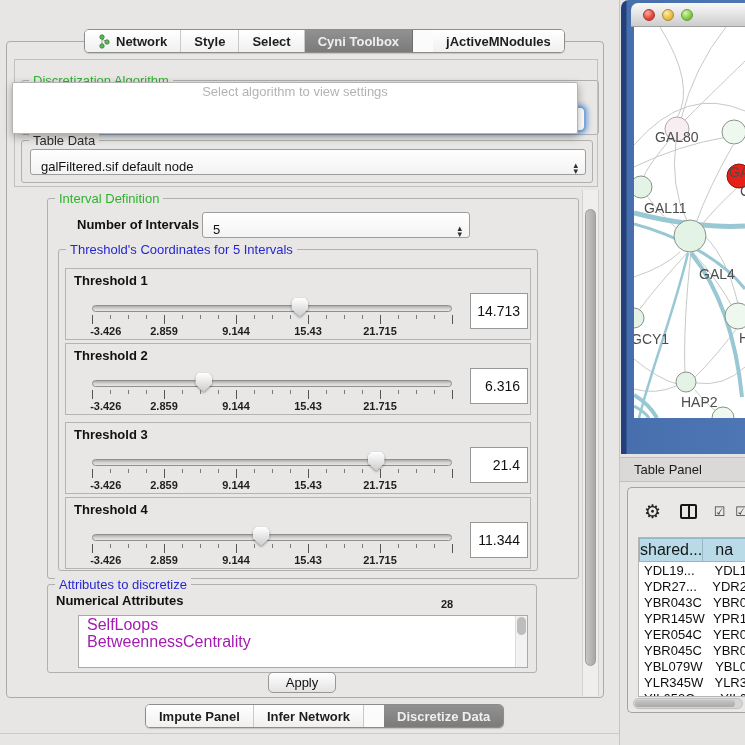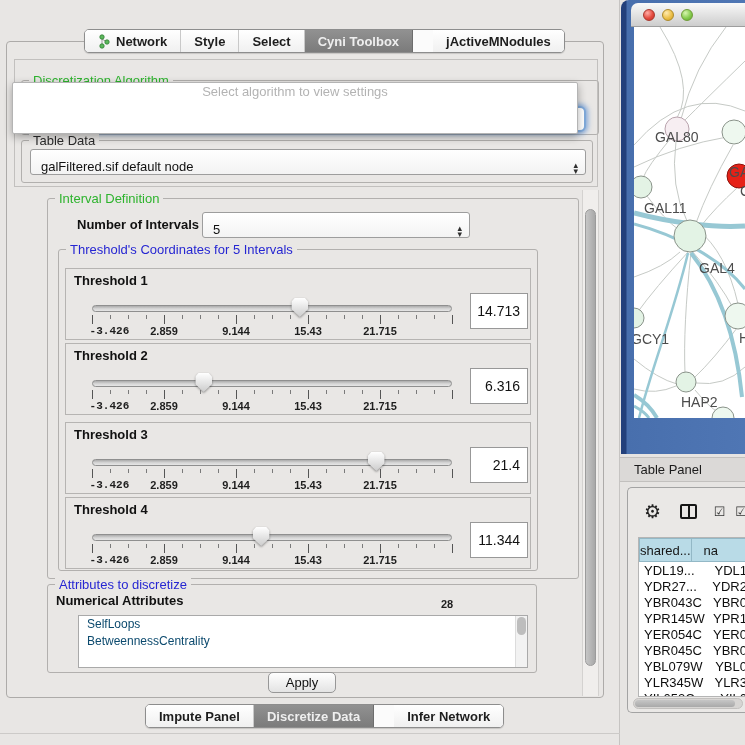--- a/index.html
+++ b/index.html
@@ -44,28 +44,28 @@
   .thr-panel{position:absolute;left:6px;width:466px;height:72px;border:1px solid #b6b4b2;background:#e9e7e5;}
   .thr-label{position:absolute;left:8px;top:4px;font-weight:bold;font-size:13px;color:#111;}
   .slider{position:absolute;left:26px;top:28px;width:360px;height:42px;}
   .track{position:absolute;left:0;top:8px;width:100%;height:7px;border:1px solid #8f8f8f;border-radius:4px;background:linear-gradient(#ababab,#d6d6d6 55%,#e6e6e6);}
   .thumb-wrap{position:absolute;top:1px;width:17px;height:19px;transform:translateX(-50%);filter:drop-shadow(0 1px 1px rgba(0,0,0,.4));}
   .thumb{width:100%;height:100%;background:linear-gradient(#ffffff,#cccccc);clip-path:polygon(20% 0,80% 0,100% 20%,100% 58%,50% 100%,0 58%,0 20%);}
   .scale{position:absolute;left:0;top:18px;width:100%;height:24px;}
   .tick{position:absolute;top:0;width:1px;height:4px;background:#7a7a7a;}
   .tick.major{height:9px;background:#555;}
   .tlabel{position:absolute;top:10px;font-size:11px;font-weight:bold;color:#1e1e1e;transform:translateX(-50%);white-space:nowrap;}
-  .tlabel.first{transform:translateX(-6%);font-family:Liberation Mono, monospace;}
+  .tlabel.first{transform:translateX(-6%);}
   .tlabel.last{transform:translateX(-90%);margin-top:44px;}
   .valbox{position:absolute;left:404px;top:24px;width:58px;height:36px;background:#fff;border:1px solid #989898;font-size:14px;color:#111;display:flex;align-items:center;justify-content:flex-end;padding-right:7px;}
 
   #attributes-group{left:40px;top:542px;width:490px;height:89px;}
   #attr-header{position:absolute;left:8px;top:8px;font-size:13px;font-weight:bold;color:#111;}
   #attr-list{position:absolute;left:30px;top:30px;width:450px;height:53px;background:#fff;border:1px solid #a9a9a9;overflow:hidden;}
-  .attr-item{font-size:12px;line-height:17px;padding-left:8px;color:#0c4a6e;white-space:nowrap;}
+  .attr-item{font-size:16px;line-height:17px;padding-left:8px;color:#a21caf;white-space:nowrap;}
   #attr-scrollbar{position:absolute;right:0;top:0;width:12px;height:100%;background:#f2f2f2;border-left:1px solid #dcdcdc;}
   #attr-scrollbar .sthumb{position:absolute;left:1px;top:1px;width:9px;height:18px;background:#bdbdbd;border-radius:5px;}
 
   #apply-btn{position:absolute;left:261px;top:630px;width:68px;height:21px;background:linear-gradient(#ffffff,#e3e3e3);border:1px solid #979797;border-radius:5px;font-size:13px;color:#111;display:flex;align-items:center;justify-content:center;}
 
   #v-scrollbar{position:absolute;left:575px;top:148px;width:17px;height:506px;background:#f0eeec;border-left:1px solid #d4d2d0;border-right:1px solid #d4d2d0;}
   .vthumb{position:absolute;left:2px;top:19px;width:11px;height:457px;background:linear-gradient(90deg,#c6c6c6,#a8a8a8);border:1px solid #9b9b9b;border-radius:6px;}
 
   .popup{position:absolute;left:12px;top:82px;width:566px;height:52px;background:#fff;border:1px solid #b4b4b4;border-radius:2px;box-shadow:0 3px 9px rgba(0,0,0,.32);z-index:60;}
   .popup-hint{height:17px;line-height:17px;text-align:center;font-size:13px;color:#b3b3b3;}
@@ -89,21 +89,21 @@
   #table-window{position:absolute;left:7px;top:487px;width:120px;height:226px;background:#eae8e6;border:1px solid #a3a3a3;border-right:none;border-radius:5px 0 0 5px;}
   #tp-toolbar{position:absolute;left:0;top:0;width:100%;height:46px;display:flex;align-items:center;}
   .gear{font-size:19px;color:#222;margin-left:16px;line-height:1;}
   .cols-icon{width:17px;height:15px;border:2px solid #161616;border-radius:2px;margin-left:19px;position:relative;display:inline-block;}
   .cols-icon i{position:absolute;left:50%;top:0;width:2px;height:100%;background:#161616;}
   .cb{font-size:13px;color:#333;margin-left:10px;line-height:1;}
   .cb.first{margin-left:17px;}
 
   #node-table{position:absolute;left:10px;top:49px;right:0;bottom:15px;background:#fff;overflow:hidden;border:1px solid #b5b5b5;border-right:none;}
   .thead{display:flex;height:24px;}
-  .th{background:#b9dbe7;border:1px solid #93b8c6;font-size:13px;color:#161616;display:flex;align-items:center;}
+  .th{background:#b9dbe7;border:1px solid #93b8c6;font-size:16px;color:#161616;display:flex;align-items:center;}
   .th.c1{width:88px;justify-content:center;}
   .th.c2{flex:1 0 60px;padding-left:12px;border-left:none;}
   .trow{display:flex;height:16px;align-items:center;}
   .tcell{font-size:13px;color:#0e0e0e;white-space:nowrap;}
   .tcell.c1{width:88px;padding-left:5px;}
   .tcell.c2{padding-left:4px;}
   #h-scrollbar{position:absolute;left:5px;bottom:3px;width:110px;height:11px;background:#d7d5d3;border:1px solid #c2c0be;border-radius:6px;}
   .hthumb{position:absolute;left:1px;top:1px;width:100px;height:7px;background:linear-gradient(#c6c6c6,#a9a9a9);border-radius:5px;}
 </style>
 </head>
@@ -343,22 +343,22 @@
           <div class="vthumb"></div>
         </div>
     </div>
 
     <div class="popup">
       <div class="popup-hint">Select algorithm to view settings</div>
     </div>
 
     <div class="seg-group bottom-tabs">
       <span class="seg">Impute Panel</span>
+      <span class="seg">Infer Network</span>
       <span class="seg selected">Discretize Data</span>
-      <span class="seg">Infer Network</span>
     </div>
 
     <div id="bottom-divider"></div>
   </section>
 
   <section id="right-side">
     <div id="net-window">
       <div id="net-titlebar">
         <span class="tl red"></span>
         <span class="tl yellow"></span>
@@ -404,21 +404,21 @@
             <circle cx="56" cy="209" r="16" fill="#e3f3e5"></circle>
             <circle cx="0" cy="291" r="10" fill="#e3f3e5"></circle>
             <circle cx="104" cy="289" r="13" fill="#eef8ef"></circle>
             <circle cx="52" cy="355" r="10" fill="#e3f3e5"></circle>
             <circle cx="89" cy="391" r="11" fill="#eef8ef"></circle>
           </g>
         </svg>
         <span class="nlabel" style="left:21px;top:102px">GAL80</span>
         <span class="nlabel" style="left:95px;top:137px">GA</span>
         <span class="nlabel" style="left:10px;top:173px">GAL11</span>
-        <span class="nlabel" style="left:65px;top:233px">GAL4</span>
+        <span class="nlabel" style="left:65px;top:239px">GAL4</span>
         <span class="nlabel" style="left:-3px;top:304px">GCY1</span>
         <span class="nlabel" style="left:105px;top:303px">H</span>
         <span class="nlabel" style="left:47px;top:367px">HAP2</span>
         <span class="nlabel" style="left:106px;top:156px">C</span>
       </div>
     </div>
 
     <div id="tp-header">
       <span>Table Panel</span>
     </div>

